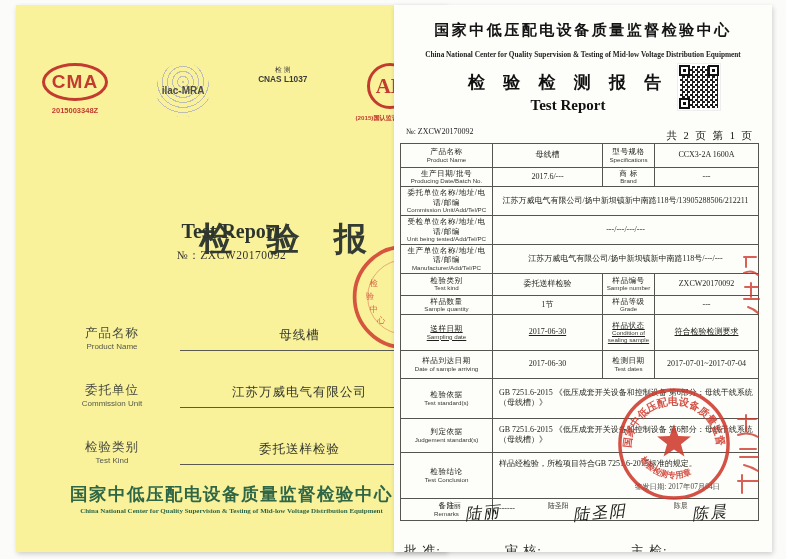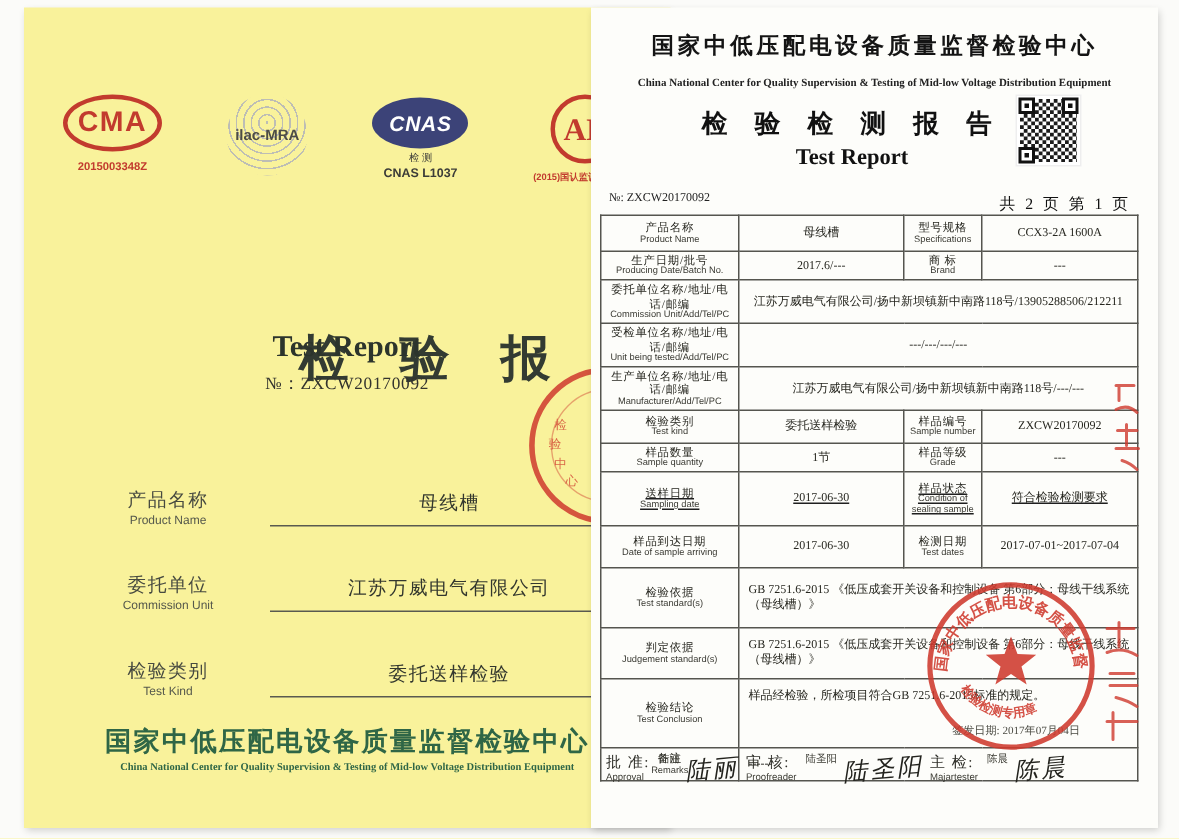--- a/index.html
+++ b/index.html
@@ -71,21 +71,21 @@
   table.report col.c1{width:92px;} table.report col.c2{width:110px;}
   table.report col.c3{width:52px;} table.report col.c4{width:104px;}
   table.report td{border:1px solid #55554f;vertical-align:middle;text-align:center;padding:1px 2px;color:#26261f;}
   table.report .cn{font-size:7.6px;line-height:1.25;letter-spacing:.5px;}
   table.report .en{font-size:6.2px;line-height:1.1;font-family:"Liberation Sans",sans-serif;color:#3a3a33;}
   table.report .val{font-size:8px;line-height:1.3;}
   table.report td[data-align="left"] .val{text-align:left;padding-left:4px;}
   table.report .extra{font-size:7.4px;color:#4c4c44;text-align:right;padding:12px 36px 0 0;}
   .sig-row{position:absolute;top:496px;left:10px;right:8px;display:flex;align-items:flex-start;}
   .sig-item{display:flex;align-items:flex-start;}
-  .sig-label .cn{font-size:10px;color:#2e2e28;letter-spacing:1px;}
+  .sig-label .cn{font-size:13px;color:#2e2e28;letter-spacing:1px;margin-top:41px;}
   .sig-label .en{font-size:6.4px;color:#3c3c34;font-family:"Liberation Sans",sans-serif;}
   .sig-printed{font-size:7px;color:#3a3a32;margin:0 2px 0 6px;}
   .sig-script{font-size:16px;color:#23231e;font-style:italic;font-family:"DejaVu Serif",serif;
     transform:rotate(-5deg);display:inline-block;margin:2px 4px 0 2px;letter-spacing:2px;white-space:nowrap;}
   .pos-row{position:absolute;top:530px;left:10px;display:flex;align-items:flex-start;}
   .pos-row .sig-label{margin-right:22px;}
   .pos-value{font-size:9px;color:#2e2e28;letter-spacing:1px;margin-top:1px;}
   .big-seal{position:absolute;left:221px;top:380px;opacity:.88;}
   .seam-marks{position:absolute;opacity:.8;}
   #seam1{left:346px;top:248px;} #seam2{left:338px;top:408px;}
@@ -100,23 +100,20 @@
           <span>CMA</span>
         </div>
       <div class="logo-cap-red">2015003348Z</div>
     </div>
     <div class="logo-block">
       <div class="logo-ilac-shape">
           <span>ilac-MRA</span>
         </div>
     </div>
     <div class="logo-block">
-      <div class="logo-cnas-shape">
-          <span>CNAS</span>
-        </div>
       <div class="logo-cap-dark">
         <div>检 测</div>
         <b>CNAS L1037</b>
       </div>
     </div>
     <div class="logo-block">
       <div class="logo-al-shape">
           <span>AL</span>
         </div>
       <div class="logo-cap-red small">(2015)国认监认字(514)号</div>

